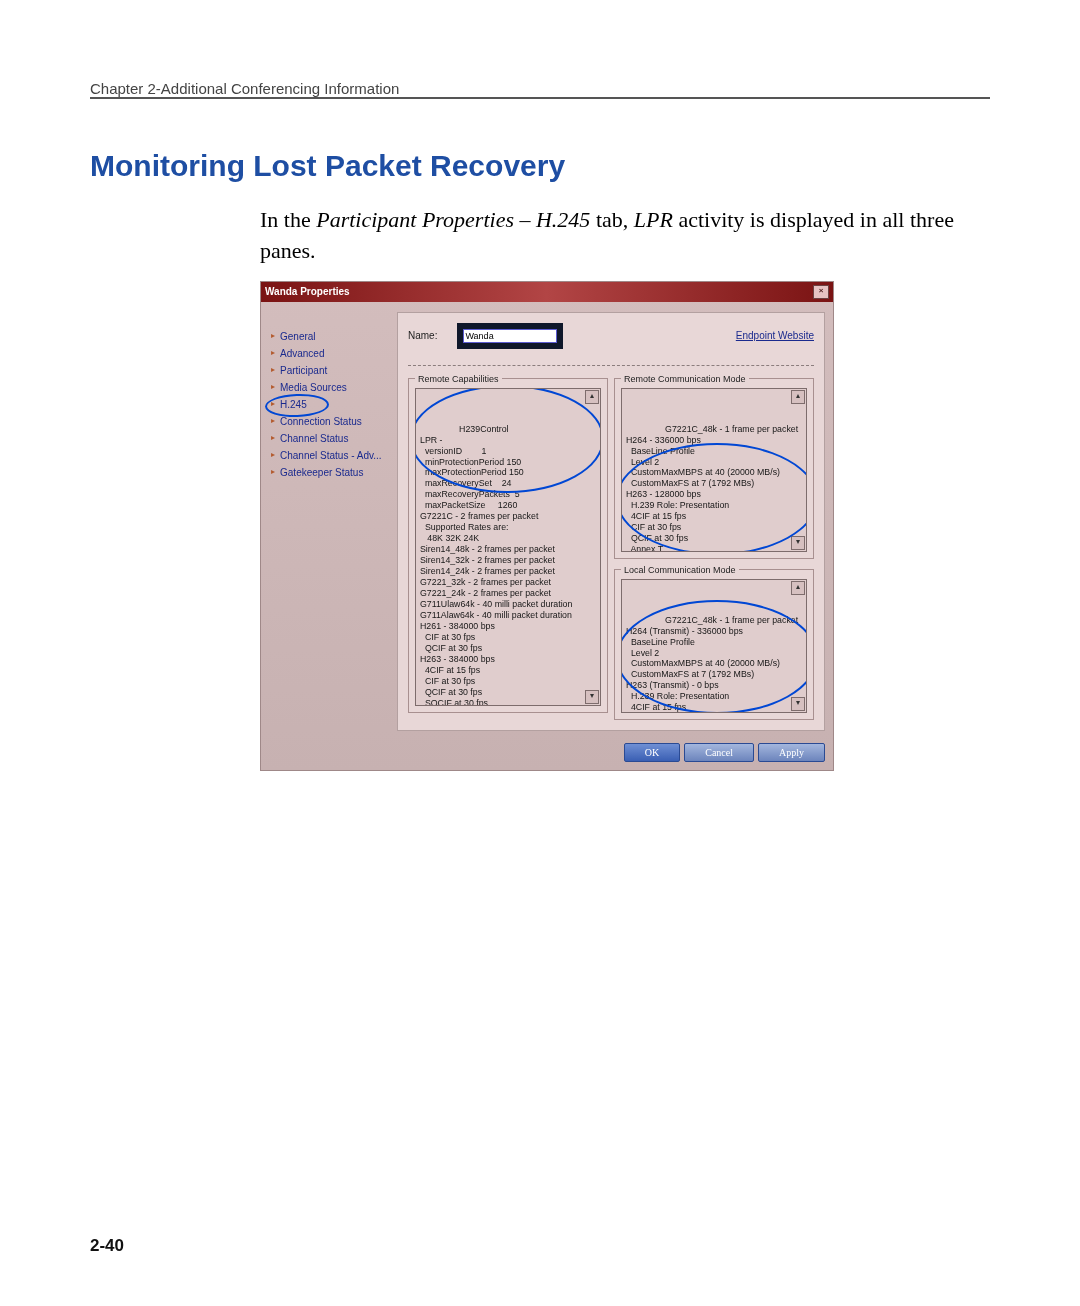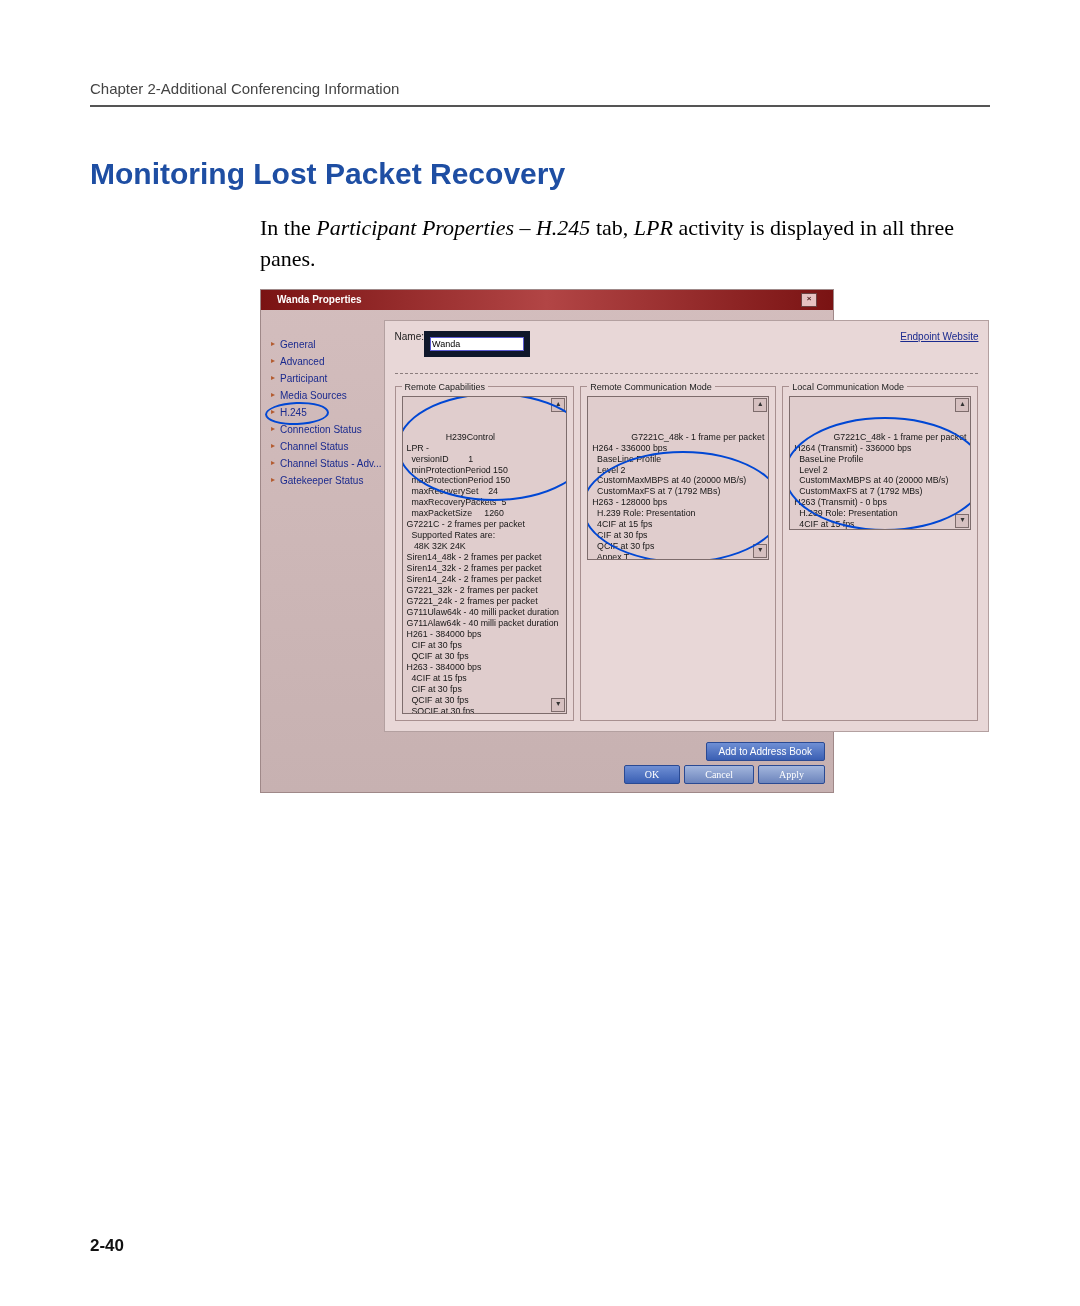--- a/index.html
+++ b/index.html
@@ -14,21 +14,20 @@
   }
   .page {
     padding: 80px 90px 40px 90px;
     box-sizing: border-box;
     height: 100%;
     position: relative;
   }
   .chapter-header {
     font-size: 15px;
     color: #444;
-    margin-bottom: 8px;
   }
   .rule {
     border-bottom: 2px solid #555;
     margin-bottom: 50px;
   }
   .section-title {
     font-size: 30px;
     font-weight: bold;
     color: #1e4ea3;
     margin-bottom: 22px;
@@ -47,21 +46,21 @@
     border: 1px solid #9f8888;
     background: linear-gradient(#d3bdbd,#c7b1b1);
     font-size: 9px;
     color: #111;
   }
   .titlebar {
     background: linear-gradient(to right,#7a1313,#b24545,#7a1313);
     color: #fff;
     font-size: 10px;
     font-weight: bold;
-    padding: 3px 16px;
+    padding: 3px 4px;
     display: flex;
     align-items: center;
     justify-content: space-between;
   }
   .titlebar .closebtn {
     width: 14px;height:12px;background:#e6c2c2;border:1px solid #6b4242;
     text-align:center;font-size:8px;line-height:10px;color:#4d1e1e;
   }
   .dlg-body {
     display:flex;
@@ -90,33 +89,33 @@
     pointer-events:none;
   }
   .content {
     flex:1;
     border:1px solid #b3a0a0;
     background:#e8d7d7;
     padding:10px 10px 10px 10px;
     position:relative;
   }
   .toprow {
-    display:flex;margin-bottom:16px;
+    display:flex;align-items:center;gap:20px;margin-bottom:16px;
   }
   .label {font-size:10px;color:#222;}
   .namefield {
     width:90px;height:14px;border:6px solid #0f172a;background:#fff;
     font-size:9px;padding:0 2px;color:#000;
     box-shadow:0 0 0 1px #5b5bd1 inset;
   }
   .ep-link {margin-left:auto;color:#1a2a8e;text-decoration:underline;font-size:10px;}
   .dash-rule {border-top:1px dashed #8b7d7d;margin:6px 0 8px 0;}
   .panels {display:flex;gap:6px;}
   .col-left{flex:1;position:relative;}
-  .col-right{flex:1;display:flex;gap:6px;position:relative;}
+  .col-right{flex:1;display:flex;flex-direction:column;gap:6px;position:relative;}
   fieldset.grp {
     border:1px solid #a89090;margin:0;padding:4px 6px 6px 6px;
     position:relative;background:#e8d7d7;
   }
   fieldset.grp legend {font-size:9px;padding:0 3px;color:#222;}
   .listbox {
     border:1px solid #7d6c6c;background:#e0cdcd;height:312px;
     padding:2px 4px;line-height:1.25;white-space:pre;overflow:hidden;color:#161616;
     font-size:8.8px;font-family:Arial, sans-serif;position:relative;
   }
@@ -301,23 +300,20 @@
   Annex T
   VGA -  Standard MPI: 2</span>
                 <span class="ring1" style="left:-6px;top:20px;width:198px;height:110px;"></span>
               </div>
             </fieldset>
           </div>
         </div>
       </div>
     </div>
 
-    <div class="addrbtn-row">
-      <button class="addrbtn">Add to Address Book</button>
-    </div>
     <div class="footer-btns">
       <button class="btn">OK</button>
       <button class="btn" style="background:linear-gradient(#a3b6dd,#6c84bc);">Cancel</button>
       <button class="btn" style="background:linear-gradient(#a3b6dd,#6c84bc);">Apply</button>
     </div>
   </div>
 
   <div class="page-num">2-40</div>
 </div>
 

